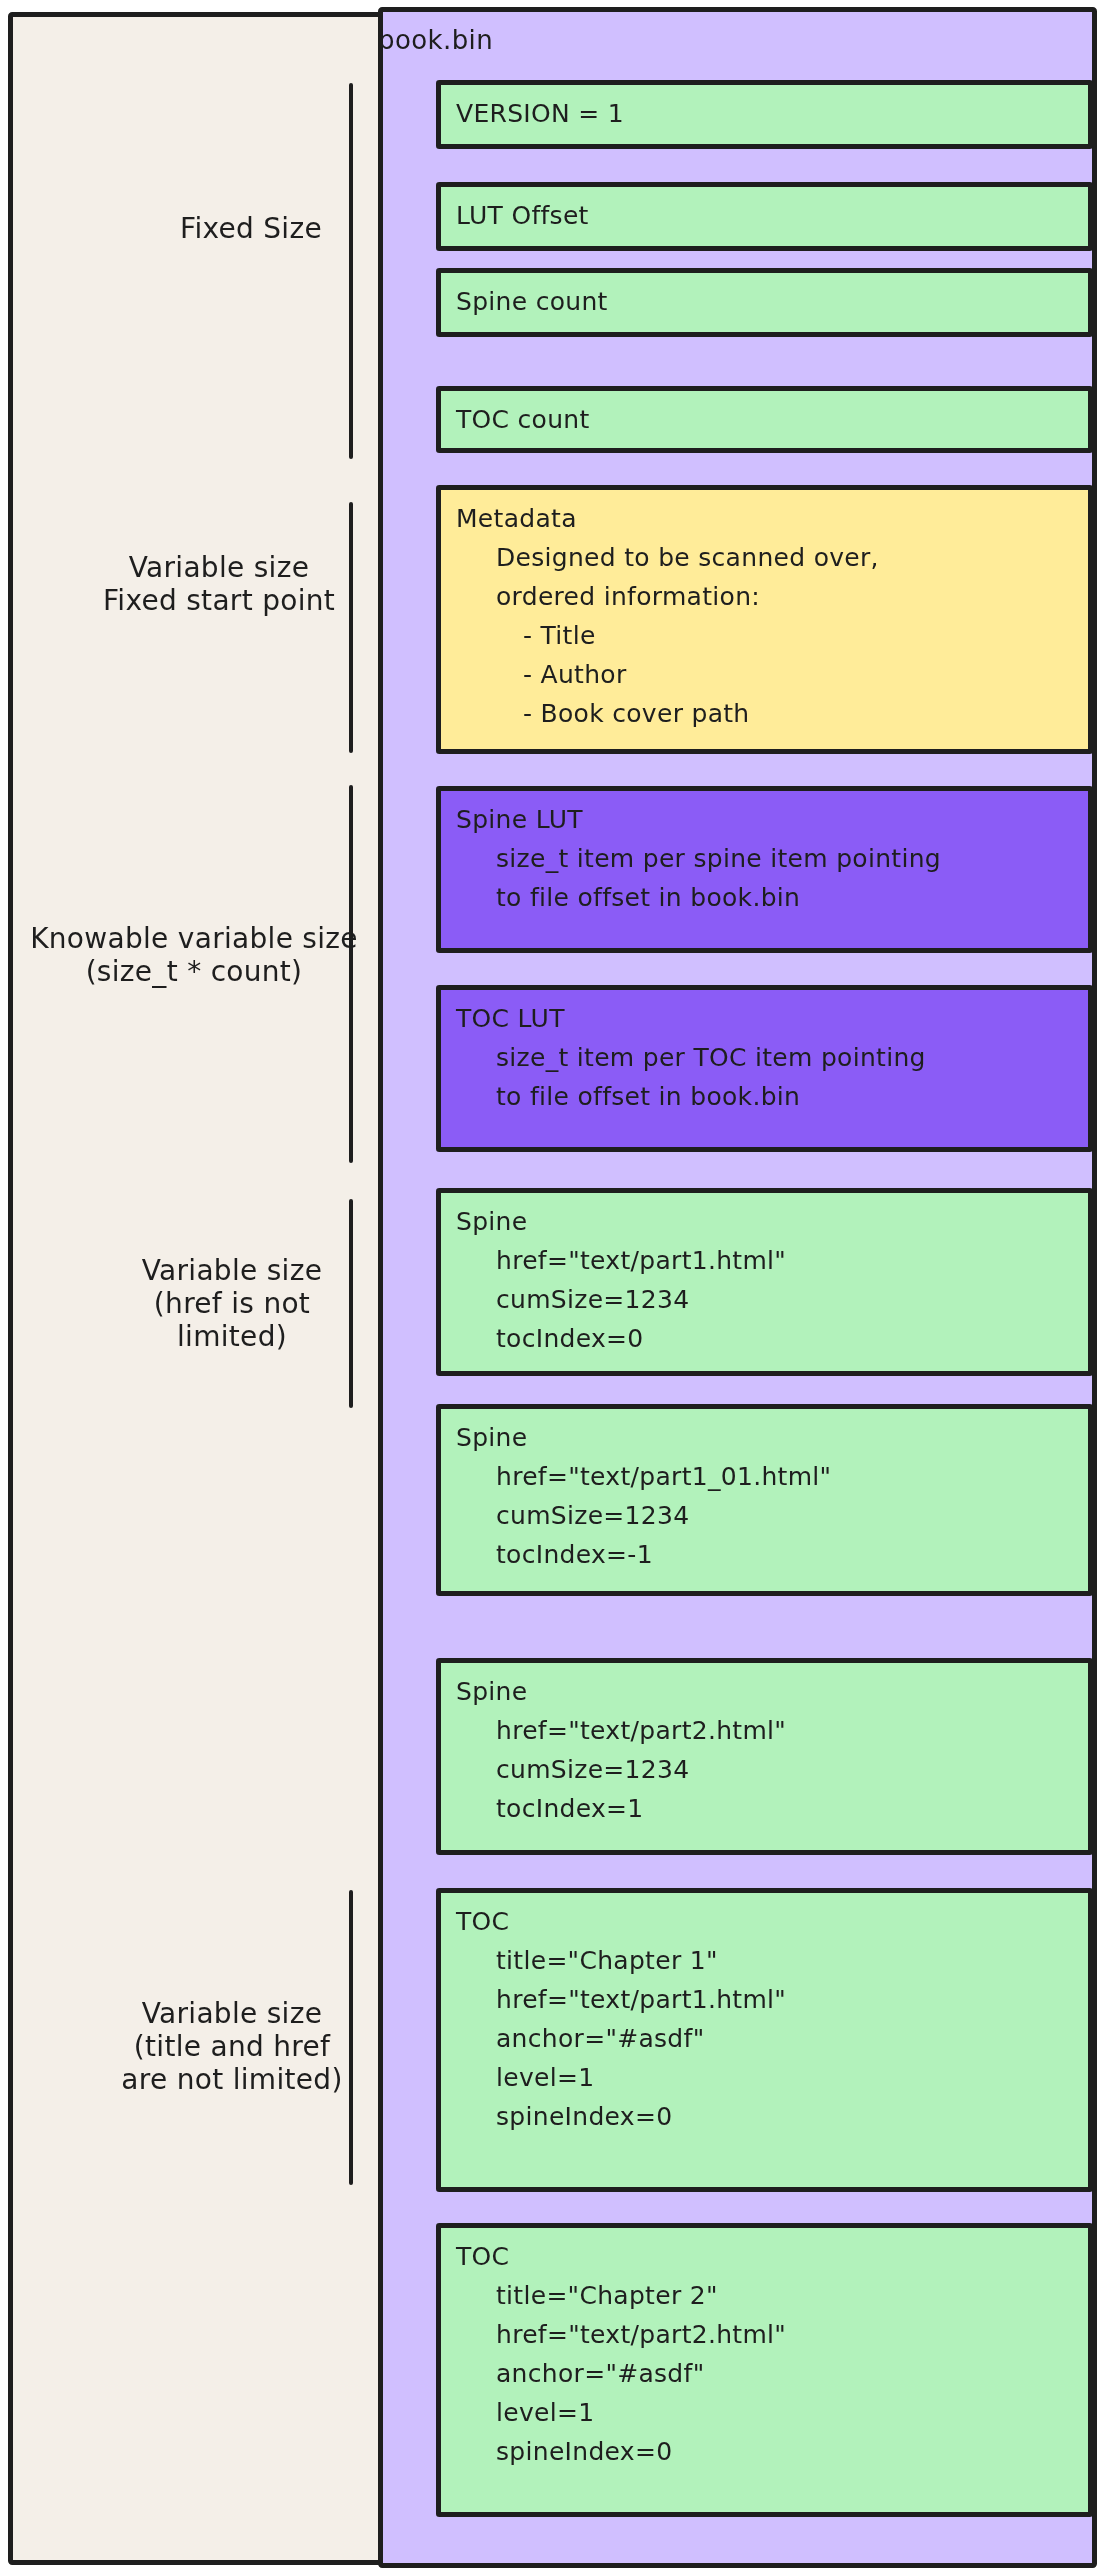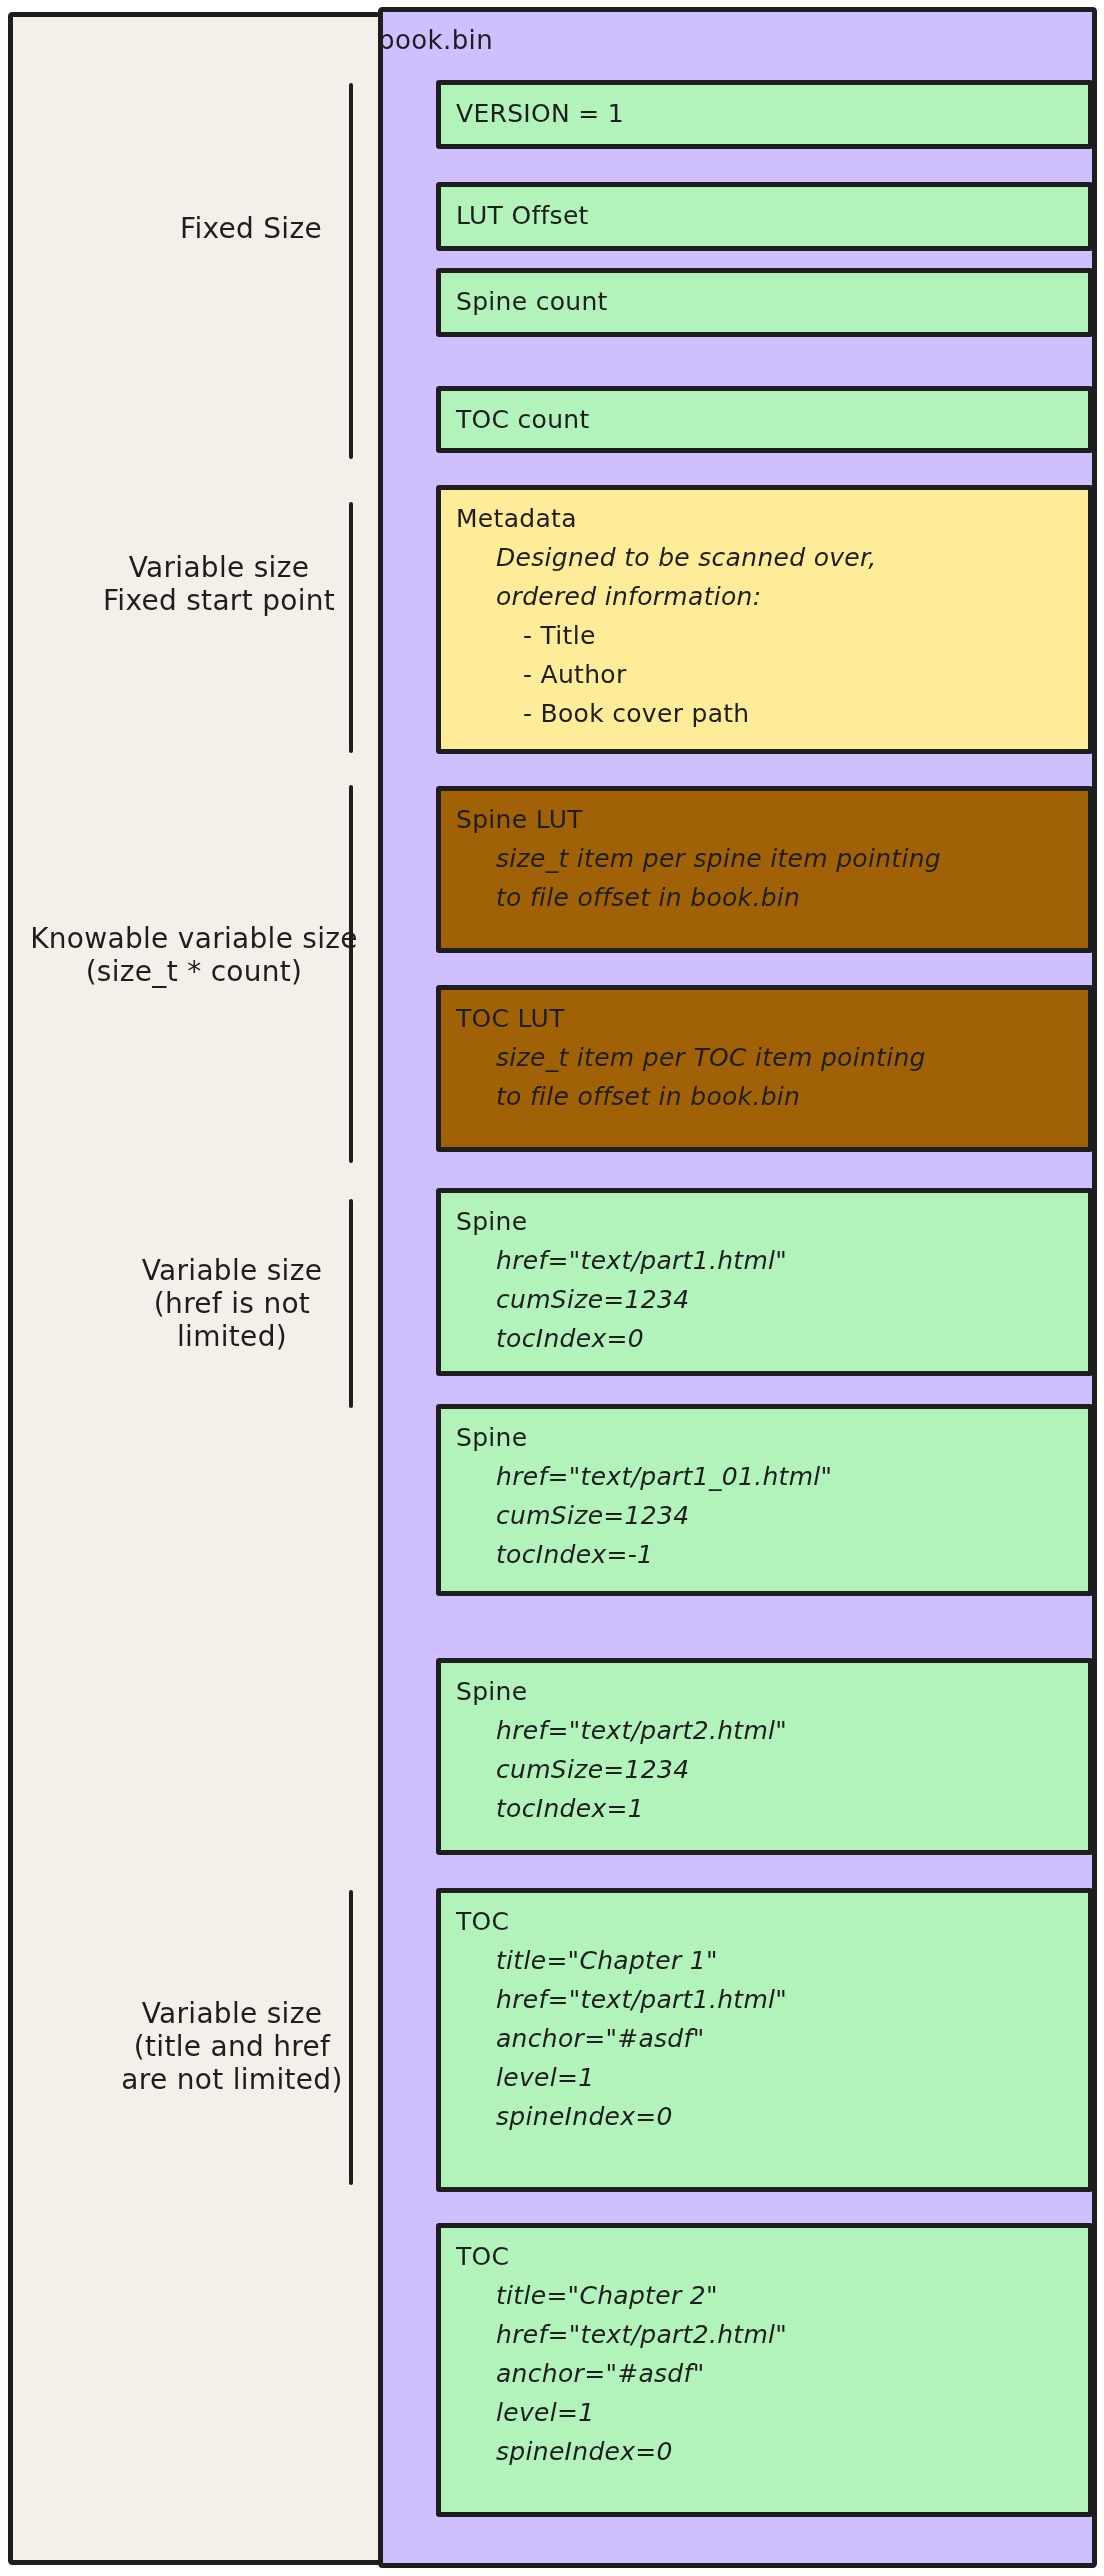--- a/index.html
+++ b/index.html
@@ -24,22 +24,22 @@
   }
   
   .block{
     position:absolute;left:416px;width:657px;box-sizing:border-box;
     border:5px solid #1e1e1e;border-radius:3.3px;
     padding:9.2px 11.7px 0 15px;font-size:25px;line-height:39px;letter-spacing:0.3px;
     white-space:nowrap;overflow:hidden;margin-left:20px;
   }
   .bg-green{background:#b2f2bb;}
   .bg-yellow{background:#ffec99;}
-  .bg-blue{background:#a16207;}
-  .bline.ind1{padding-left:40px;font-style:italic;}
+  .bg-blue{background:#8b5cf6;}
+  .bline.ind1{padding-left:40px;}
   .bline.ind2{padding-left:67px;}
   .b0{top:80px;height:69px;}
   .b1{top:182px;height:69px;}
   .b2{top:268px;height:69px;}
   .b3{top:386px;height:67px;}
   .b4{top:485px;height:269px;}
   .b5{top:786px;height:167px;}
   .b6{top:985px;height:167px;}
   .b7{top:1188px;height:188px;}
   .b8{top:1404px;height:192px;}

